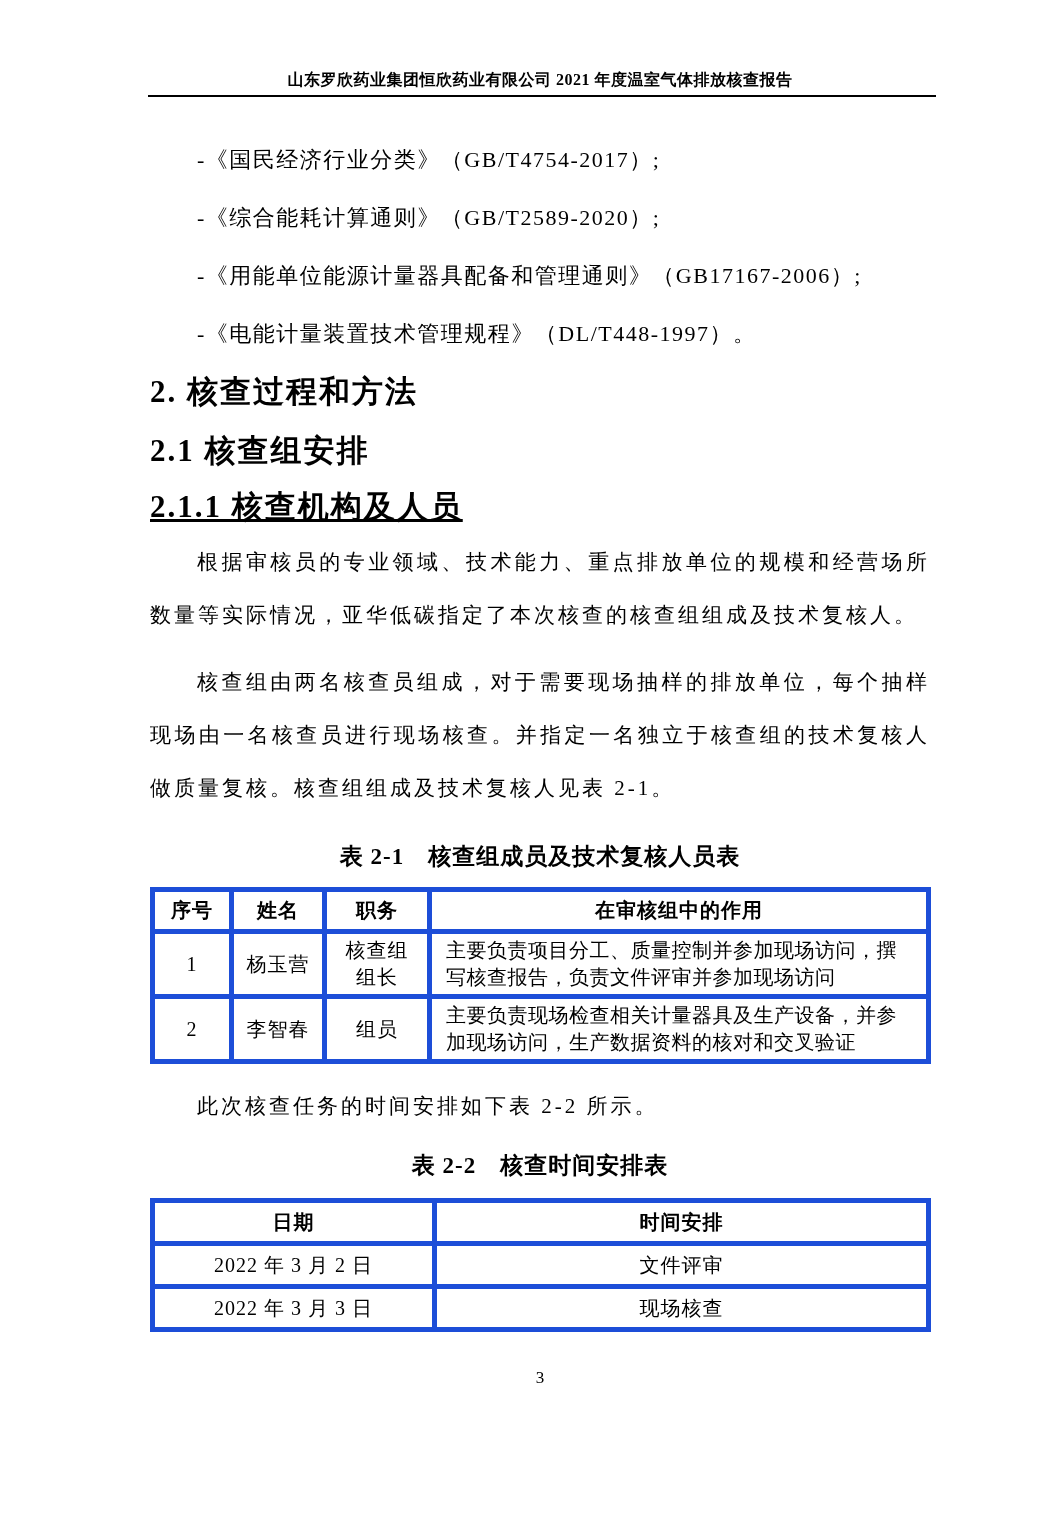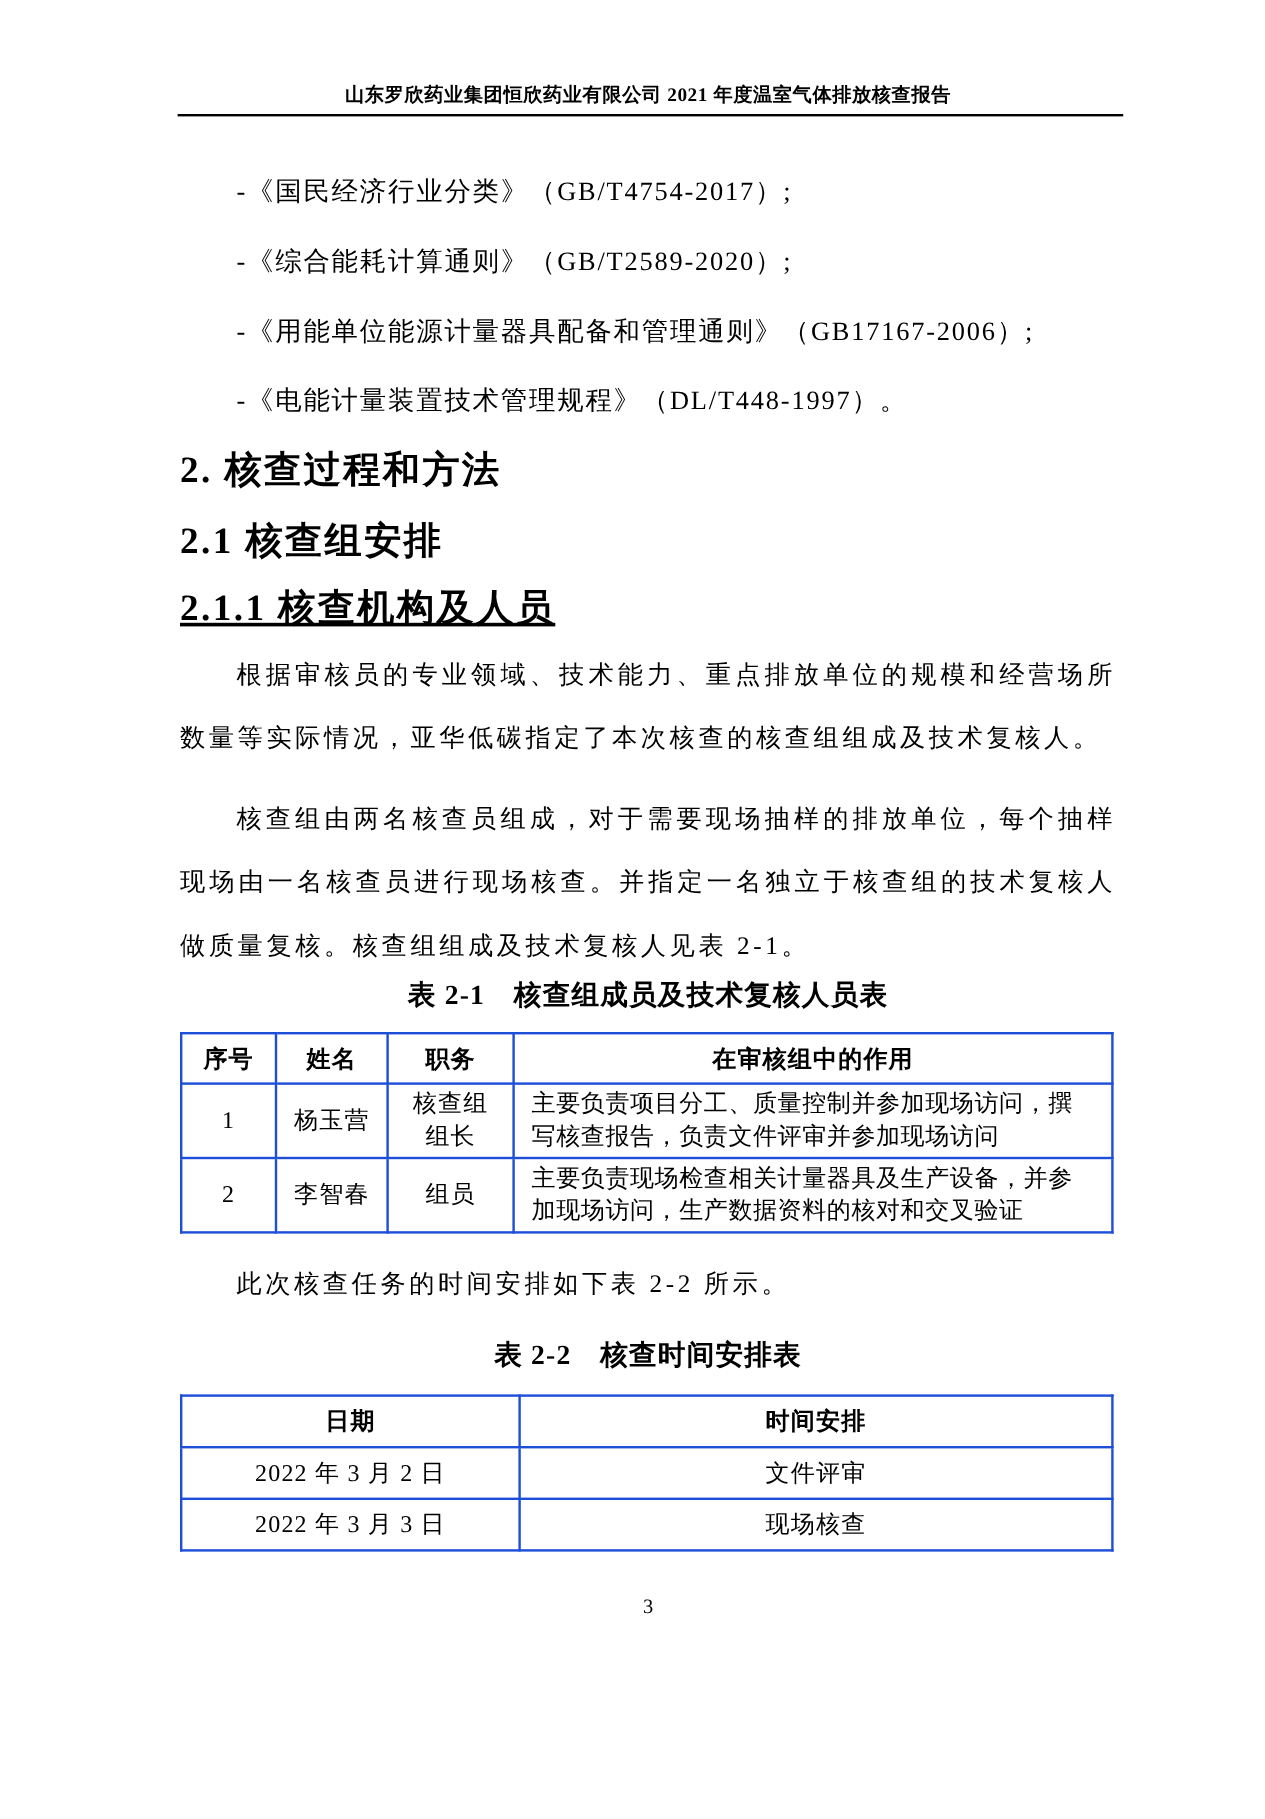--- a/index.html
+++ b/index.html
@@ -51,32 +51,32 @@
     margin-top: 14px;
   }
   .para-short { text-align: left; }
   .mt16 { margin-top: 16px; }
 
   
   .tbl-caption {
     text-align: center; font-size: 23px; font-weight: bold;
     line-height: 30px; letter-spacing: 1px;
   }
-  .cap-21 { }
+  .cap-21 { margin-top: 27px; }
   .cap-22 { margin-top: 18px; }
 
   
   table {
     border-collapse: collapse; table-layout: fixed;
     width: 776px; border: 2px solid #000;
   }
   .tbl-21 { margin-top: 15px; }
   .tbl-22 { margin-top: 17px; }
   th, td {
-    border: 2px solid #1d4ed8;
+    border: 5px solid #1d4ed8;
     text-align: center; vertical-align: middle;
     font-size: 20px; font-weight: normal;
     letter-spacing: 1px;
   }
   th { font-weight: bold; height: 42px; }
   .tbl-21 td { height: 60px; line-height: 27px; }
   .tbl-21 .cell-role { padding: 0 14px; }
   .tbl-21 .cell-duty {
     text-align: left; padding: 3px 22px 3px 14px; letter-spacing: 0.5px;
   }

